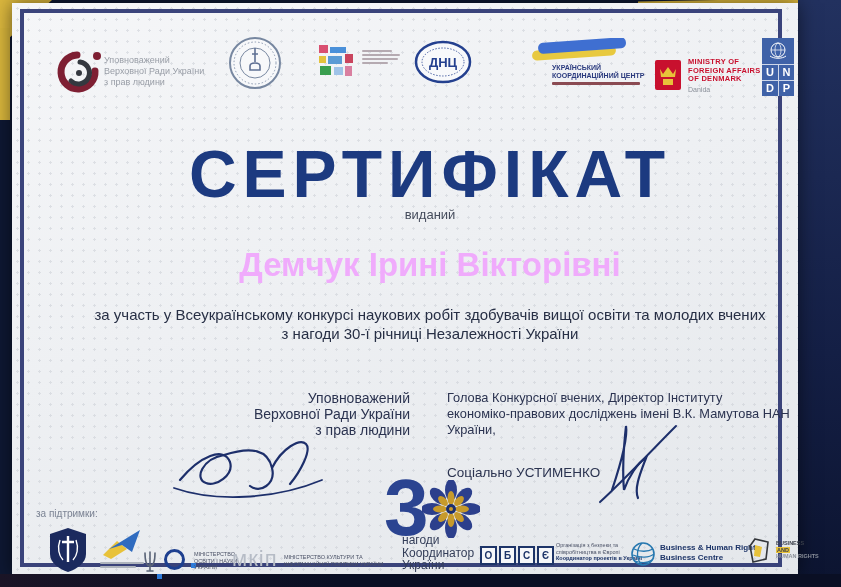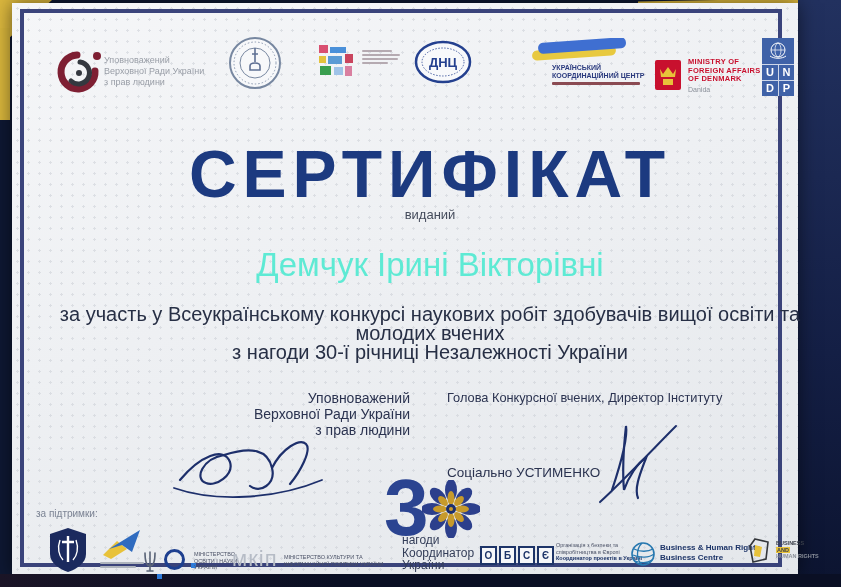--- a/index.html
+++ b/index.html
@@ -18,22 +18,22 @@
         box-shadow:0 0 18px rgba(0,0,0,.55);}
   #card-dots{left:12px;top:3px;width:786px;height:572px;opacity:.5;
         background-image:radial-gradient(circle,#c7cbd2 1.1px,transparent 1.4px);
         background-size:11px 11px;}
   #frame{left:20px;top:9px;width:762px;height:558px;border:4px solid #2a3470;box-sizing:border-box;opacity:.92;}
   
   .c{text-align:center;}
   .bar{height:2px;background:#b5aab1;margin-bottom:2px;border-radius:1px;}
   #title{left:50px;top:136px;width:760px;font-size:66px;font-weight:600;letter-spacing:6px;color:#1c3a80;}
   #issued{left:50px;top:207px;width:760px;font-size:13px;color:#454c5c;}
-  #recipient{left:50px;top:246px;width:760px;font-size:33px;font-weight:400;color:#5eead4;text-align:center;}
-  #body-text{left:55px;top:305px;width:750px;font-size:20px;line-height:19px;color:#272f45;}
+  #recipient{left:50px;top:246px;width:760px;font-size:33px;font-weight:700;color:#f0abfc;text-align:center;}
+  #body-text{left:55px;top:305px;width:750px;font-size:15px;line-height:19px;color:#272f45;}
   .role{color:#2b3350;}
   .sig-name{font-size:13.5px;color:#2b3350;}
   
   .logo-caption{color:#989da6;font-size:9px;line-height:11px;}
   .dk-lines{font-size:7.5px;line-height:8.5px;font-weight:700;color:#c8102e;letter-spacing:.3px;}
   .undp-box{width:32px;background:#3f62a8;padding:2px 0 0 0;}
   .undp-grid{display:grid;grid-template-columns:16px 16px;}
   .undp-cell{height:15px;line-height:15px;text-align:center;color:#fff;font-size:11px;font-weight:700;
              border-top:1px solid rgba(255,255,255,.75);}
   .undp-cell.r{border-left:1px solid rgba(255,255,255,.75);}
@@ -149,20 +149,21 @@
     <div>з нагоди 30-ї річниці Незалежності України</div>
   </div>
 
   <div class="abs role" style="left:222px;top:390px;width:188px;text-align:right;font-size:14px;line-height:16px">
     <div>Уповноважений</div>
     <div>Верховної Ради України</div>
     <div>з прав людини</div>
   </div>
   <div class="abs role" style="left:447px;top:390px;width:345px;font-size:12.8px;line-height:16px">
     <div>Голова Конкурсної вчених, Директор Інституту</div>
+    <div>економіко-правових досліджень імені В.К. Мамутова НАН України,</div>
   </div>
 
   <svg class="abs" style="left:170px;top:430px" width="165" height="78" viewBox="0 0 165 78">
     <path d="M10,50 C30,26 54,16 60,32 C64,45 46,57 36,53 C24,49 32,29 54,25 C82,16 98,20 102,38 C106,54 90,64 80,56
              M102,38 C112,18 130,8 136,14 C142,20 130,42 120,54" fill="none" stroke="#1d2f6b" stroke-width="2.2" stroke-linecap="round"></path>
     <path d="M4,58 C44,72 104,70 152,50" fill="none" stroke="#1d2f6b" stroke-width="1.8" stroke-linecap="round"></path>
   </svg>
   <svg class="abs" style="left:582px;top:418px" width="105" height="94" viewBox="0 0 105 94">
     <path d="M30,72 C40,42 46,20 44,8 C42,26 40,50 42,72 C46,60 56,44 64,40 C58,56 52,70 56,80" fill="none" stroke="#1d2f6b" stroke-width="2.2" stroke-linecap="round"></path>
     <path d="M18,84 C42,62 74,28 94,8" fill="none" stroke="#1d2f6b" stroke-width="2" stroke-linecap="round"></path>

